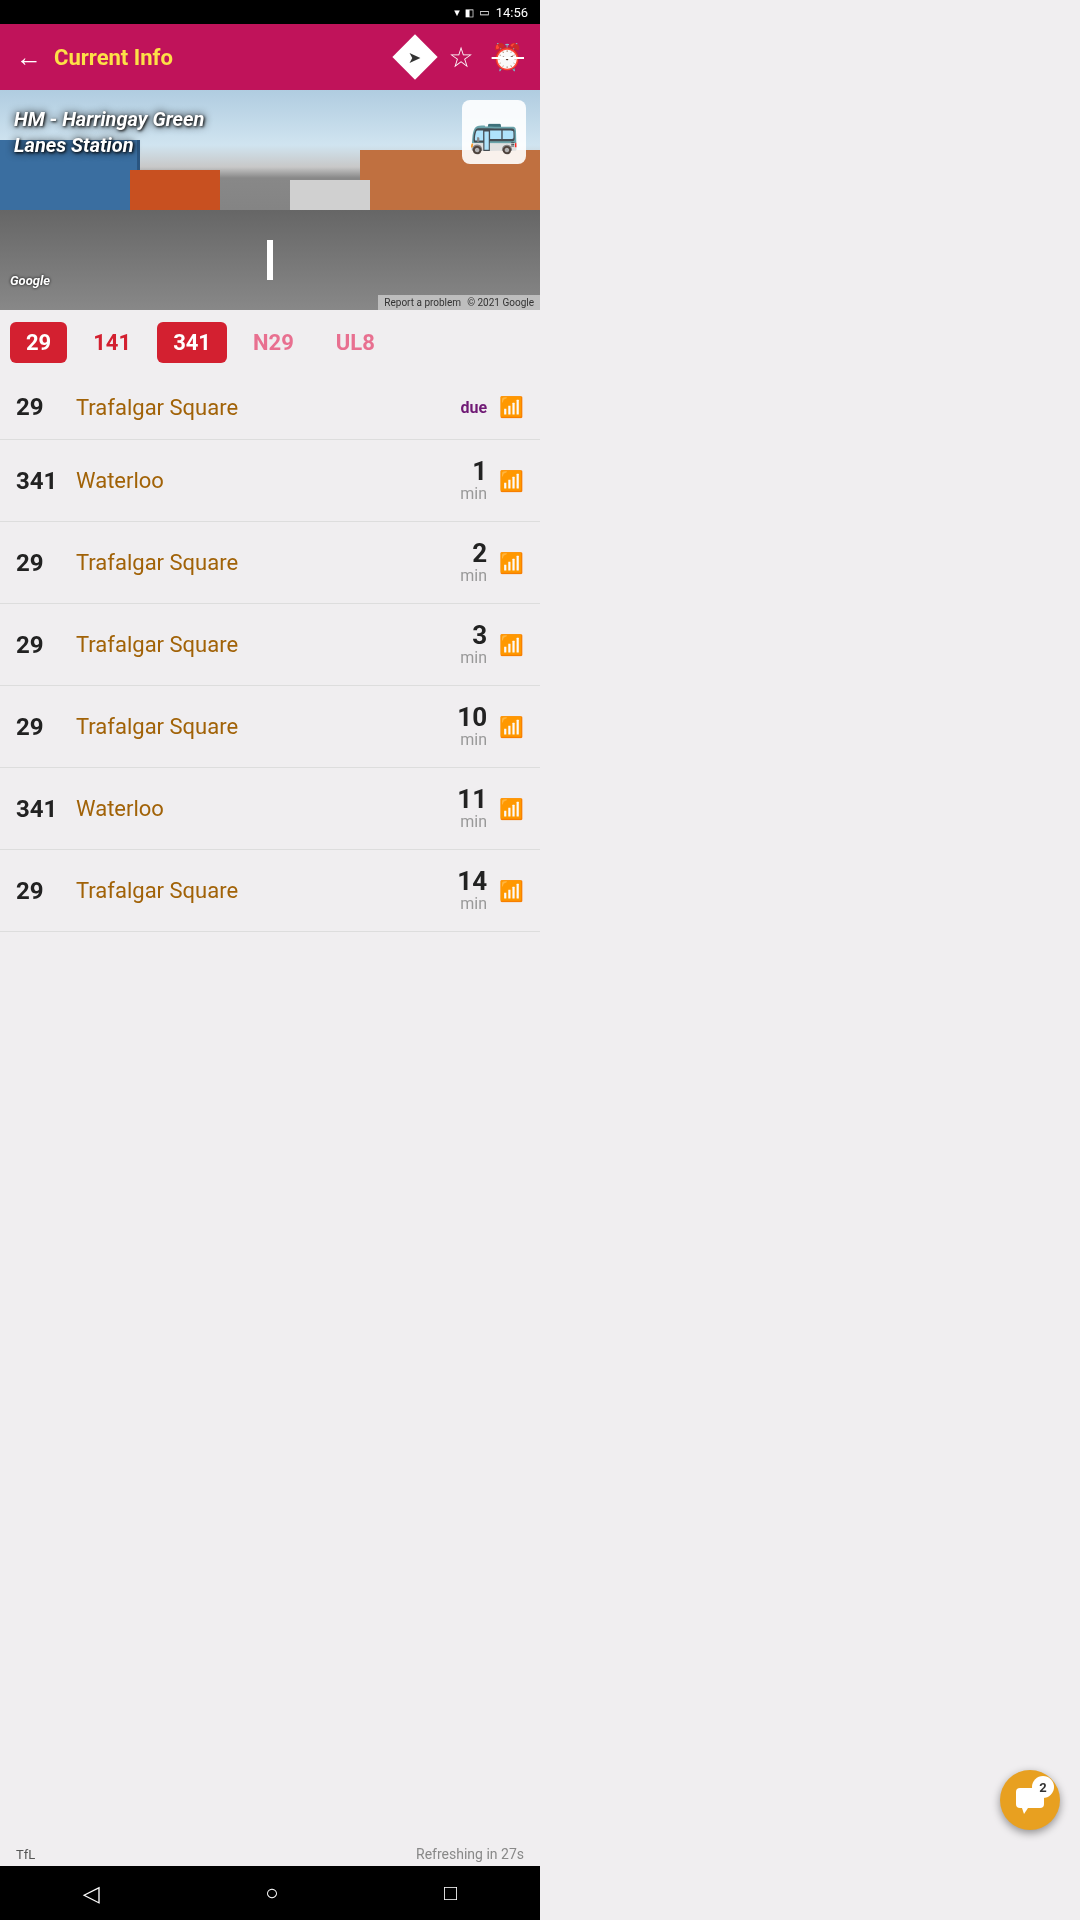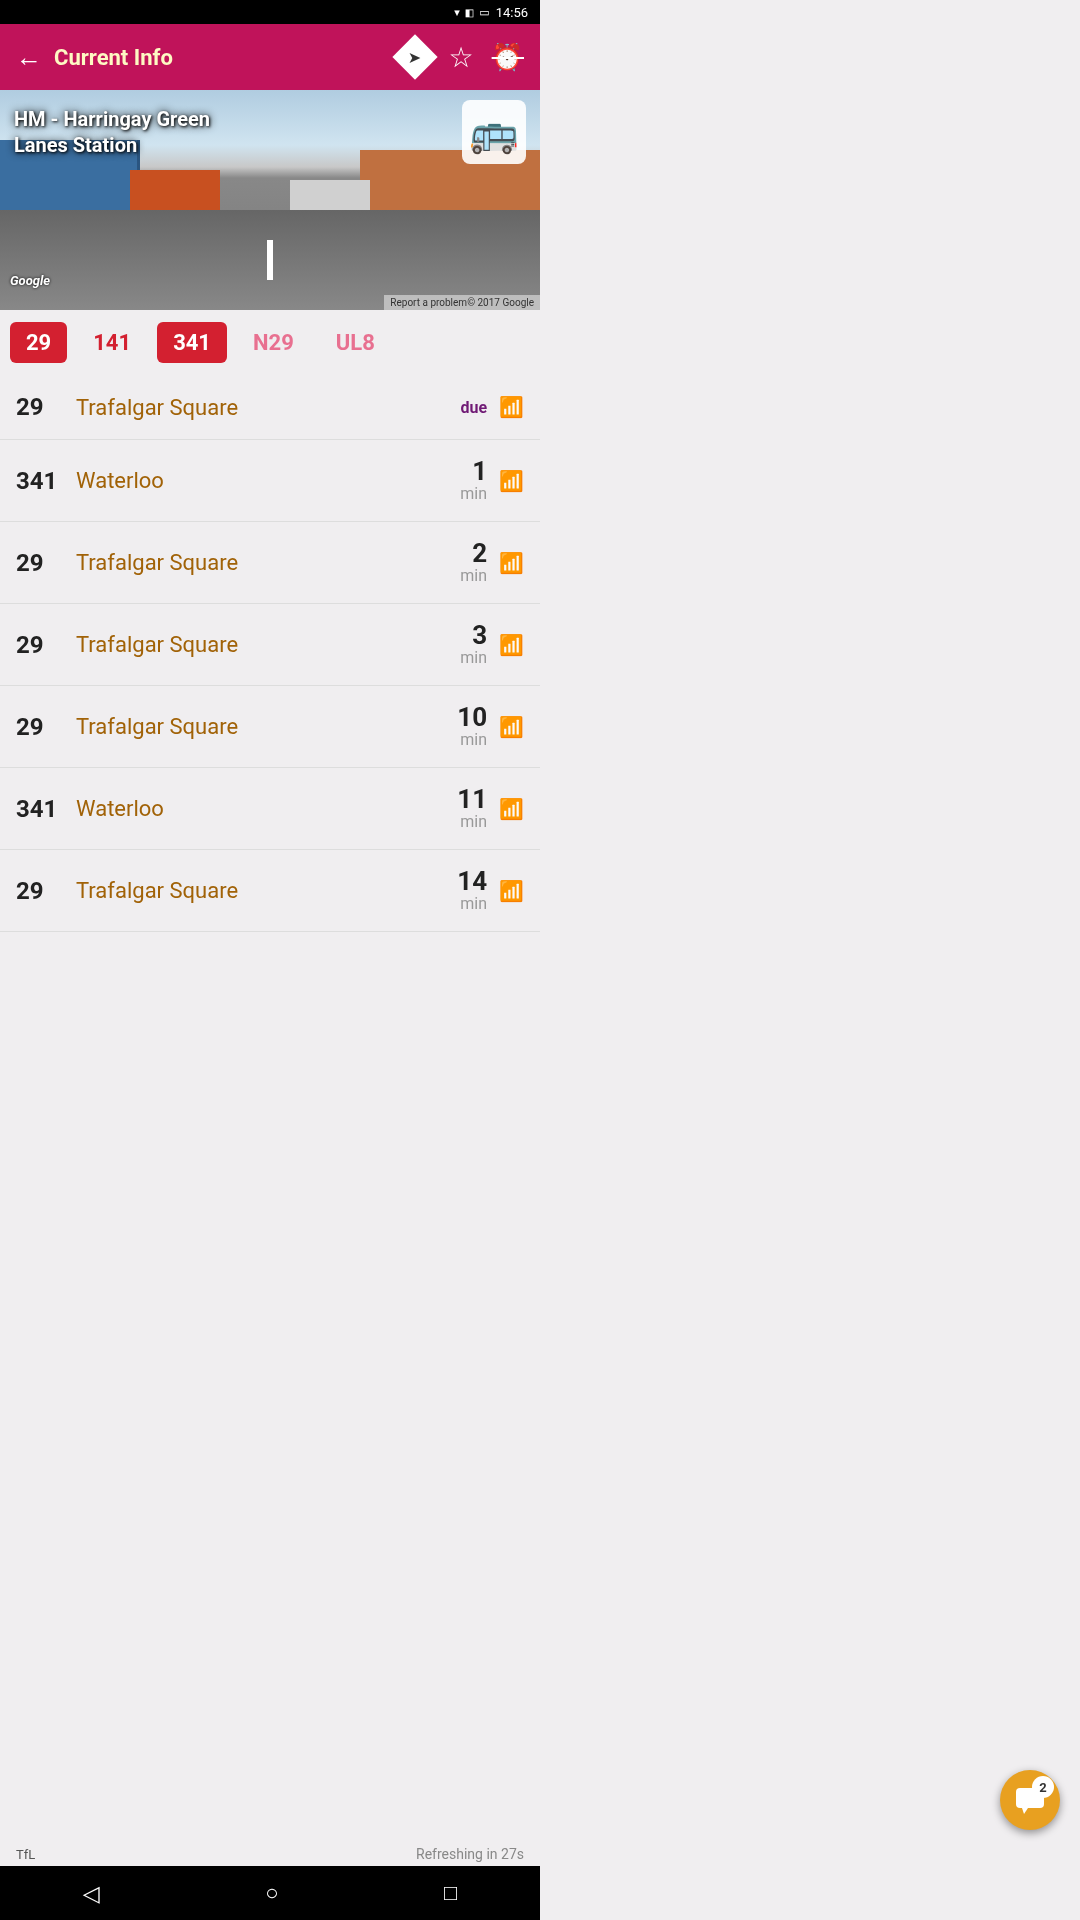--- a/index.html
+++ b/index.html
@@ -47,21 +47,21 @@
       gap: 12px;
     }
     .app-bar-back {
       color: #fff;
       font-size: 26px;
       cursor: pointer;
       display: flex;
       align-items: center;
     }
     .app-bar-title {
-      color: #fef9c3;
+      color: #fde047;
       font-size: 22px;
       font-weight: bold;
       flex: 1;
     }
     .app-bar-actions {
       display: flex;
       gap: 18px;
       align-items: center;
     }
     .app-bar-icon {
@@ -214,20 +214,21 @@
     }
     .report-problem {
       position: absolute;
       bottom: 0;
       right: 0;
       background: rgba(200,200,200,0.85);
       color: #333;
       font-size: 10px;
       padding: 2px 6px;
       display: flex;
+      gap: 6px;
     }
 
     
     .bus-tabs {
       display: flex;
       align-items: center;
       padding: 12px 10px;
       gap: 10px;
       background: #f0eef0;
     }
@@ -414,33 +415,33 @@
   <div class="building-left2"></div>
 
   <div class="building-right"></div>
   <div class="building-right2"></div>
 
   <div class="road">
     <div class="road-line"></div>
   </div>
 
   <div class="street-label">
-    <span style="white-space: pre-line;">HM - Harringay Green
+    <span style="white-space: pre-line; font-style: italic;">HM - Harringay Green
 Lanes Station</span>
   </div>
 
   <div class="bus-icon-overlay">
     <span class="bus-icon-svg">🚌</span>
   </div>
 
   <div class="google-watermark">Google</div>
 
   <div class="report-problem">
     <span>Report a problem</span>
-    <span>© 2017 Google</span>
+    <span>© 2021 Google</span>
   </div>
 </div>
 
 <div class="bus-tabs">
   <div class="bus-tab bus-tab-active-red">
     <span>29</span>
   </div>
   <div class="bus-tab bus-tab-inactive-red">
     <span>141</span>
   </div>

